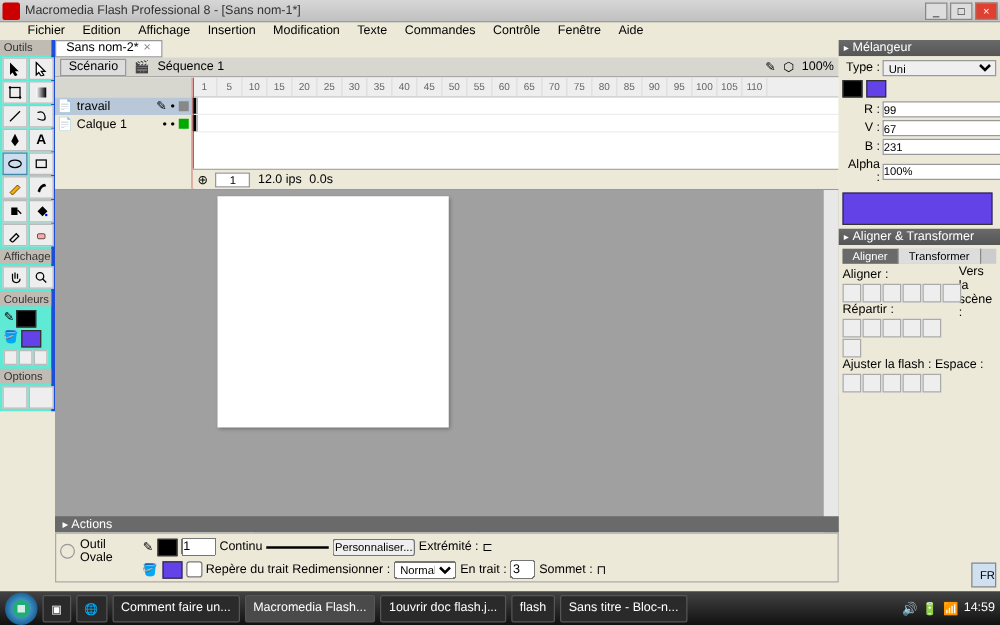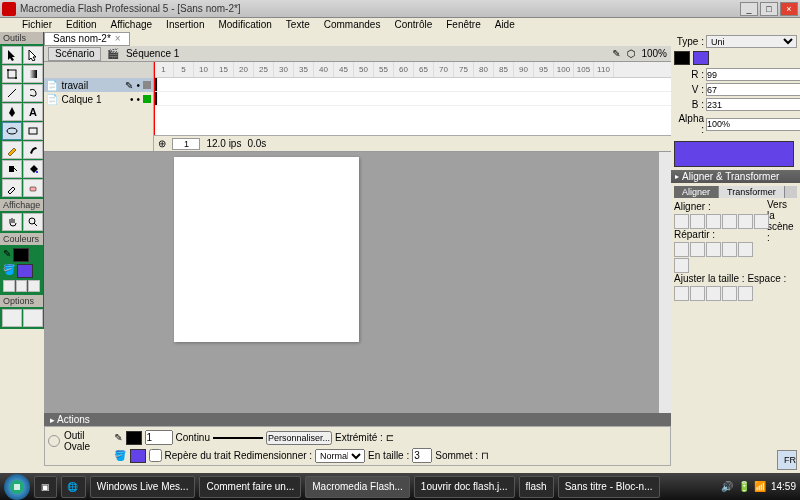--- a/index.html
+++ b/index.html
@@ -5,21 +5,21 @@
 * { margin:0; padding:0; box-sizing:border-box; font-family:Tahoma,Arial,sans-serif; font-size:10px; }
 body { background:#ece9d8; width:800px; height:500px; overflow:hidden; position:relative; }
 .titlebar { height:18px; background:linear-gradient(#d7d7d7,#c0c0c0); display:flex; align-items:center; padding:0 2px; border-bottom:1px solid #888; }
 .titlebar .appicon { width:14px; height:14px; background:#c00; border-radius:2px; margin-right:4px; }
 .titlebar .title { flex:1; color:#333; font-size:10px; }
 .winbtns { display:flex; gap:2px; }
 .winbtn { width:18px; height:14px; background:#ddd; border:1px solid #888; font-size:9px; text-align:center; line-height:12px; cursor:pointer; }
 .winbtn.close { background:#e04030; color:#fff; }
 .menubar { height:14px; background:#ece9d8; display:flex; padding-left:16px; gap:2px; }
 .menubar span { padding:0 6px; color:#000; cursor:pointer; line-height:14px; }
-.toolcol { position:absolute; left:0; top:32px; width:44px; background:#15803d; border-right:1px solid #1d4ed8; }
+.toolcol { position:absolute; left:0; top:32px; width:44px; background:#5eead4; border-right:3px solid #1d4ed8; }
 .toolhead { background:#c0bcb4; font-size:9px; padding:1px 3px; color:#333; }
 .toolgrid { display:grid; grid-template-columns:20px 20px; gap:1px; padding:2px; }
 .toolbtn { width:20px; height:18px; background:#eee; border:1px solid #bbb; display:flex; align-items:center; justify-content:center; cursor:pointer; }
 .toolbtn.sel { background:#cde; border-color:#48a; }
 .doc { position:absolute; left:44px; top:32px; right:129px; bottom:53px; background:#ece9d8; }
 .doctab { height:14px; display:flex; align-items:center; }
 .doctab .tab { background:#fff; border:1px solid #999; padding:0 8px; height:14px; line-height:12px; display:flex; gap:4px; }
 .tabclose { color:#888; cursor:pointer; }
 .scenebar { height:16px; background:#d7d7cf; display:flex; align-items:center; padding:0 4px; gap:6px; border-bottom:1px solid #999; }
 .scenebtn { background:#ddd; border:1px solid #999; padding:0 6px; height:14px; line-height:12px; }
@@ -69,21 +69,21 @@
 .minidoc .winbtn { width:14px; height:12px; font-size:8px; line-height:10px; }
 .rgbsw { display:flex; gap:2px; align-items:flex-start; }
 .rgbcol { flex:1; }
 .lang { position:absolute; right:3px; bottom:30px; width:20px; height:20px; background:#d0e0f0; border:1px solid #888; text-align:right; line-height:18px; font-size:9px; }
 </style>
 </head>
 <body>
 
 <div class="titlebar">
   <span class="appicon"></span>
-  <span class="title">Macromedia Flash Professional 5 - [Sans nom-2*]</span>
+  <span class="title">Macromedia Flash Professional 8 - [Sans nom-1*]</span>
   <div class="winbtns">
     <div class="winbtn">_</div>
     <div class="winbtn">□</div>
     <div class="winbtn close">×</div>
   </div>
 </div>
 
 <div class="menubar">
   <span>Fichier</span>
   <span>Edition</span>
@@ -317,20 +317,23 @@
   <div class="stage">
     <div class="canvas"></div>
     <div class="scrollbar-v"></div>
     <div class="scrollbar-h">
         <div class="sb-thumb"></div>
       </div>
   </div>
 </div>
 
 <div class="panelR">
+  <div class="phead">
+      <span>Mélangeur</span>
+    </div>
   <div class="pbody">
     <div class="formrow">
         <label>Type :</label>
         <select><option>Uni</option></select>
       </div>
     <div style="display:flex;gap:3px;margin:3px 0">
       <span class="swatch" style="background:#000"></span>
       <span class="swatch" style="background:#6343E7"></span>
     </div>
     <div class="rgbsw">
@@ -376,21 +379,21 @@
     <div style="float:right;margin-top:-30px;font-size:10px;width:30px">Vers la scène :</div>
     <div>Répartir :</div>
     <div class="albtns">
       <div class="albtn"></div>
       <div class="albtn"></div>
       <div class="albtn"></div>
       <div class="albtn"></div>
       <div class="albtn"></div>
       <div class="albtn"></div>
     </div>
-    <div><span>Ajuster la taille :</span> <span>Espace :</span></div>
+    <div><span>Ajuster la flash :</span> <span>Espace :</span></div>
     <div class="albtns">
       <div class="albtn"></div>
       <div class="albtn"></div>
       <div class="albtn"></div>
       <div class="albtn"></div>
       <div class="albtn"></div>
     </div>
   </div>
 </div>
 
@@ -415,44 +418,41 @@
         <span>Extrémité :</span>
         <span>⊏</span>
       </div>
       <div style="display:flex;gap:3px;align-items:center;margin-top:3px">
         <span>🪣</span>
         <span class="swatch" style="background:#6343E7"></span>
         <input type="checkbox" style="">
         <span>Repère du trait</span>
         <span>Redimensionner :</span>
         <select style="width:50px;font-size:9px"><option>Normales</option></select>
-        <span>En taille :</span>
+        <span>En trait :</span>
         <input style="width: 20px;" value="3">
         <span>Sommet :</span>
         <span>⊓</span>
       </div>
     </div>
   </div>
 </div>
 
 <div class="lang">FR</div>
 
 <div class="taskbar">
   <div class="startbtn">
       <svg width="16" height="16">
         <circle cx="8" cy="8" r="7" fill="#2a7"></circle>
         <path d="M5 5h3v3h-3zM8 5h3v3h-3zM5 8h3v3h-3zM8 8h3v3h-3z" fill="#fff" opacity=".8"></path>
       </svg>
     </div>
   <div class="tbtn">▣</div>
   <div class="tbtn">🌐</div>
   <div class="tbtn">
-      <span>Windows Live Mes...</span>
-    </div>
-  <div class="tbtn">
       <span>Comment faire un...</span>
     </div>
   <div class="tbtn act">
       <span>Macromedia Flash...</span>
     </div>
   <div class="tbtn">
       <span>1ouvrir doc flash.j...</span>
     </div>
   <div class="tbtn">
       <span>flash</span>

